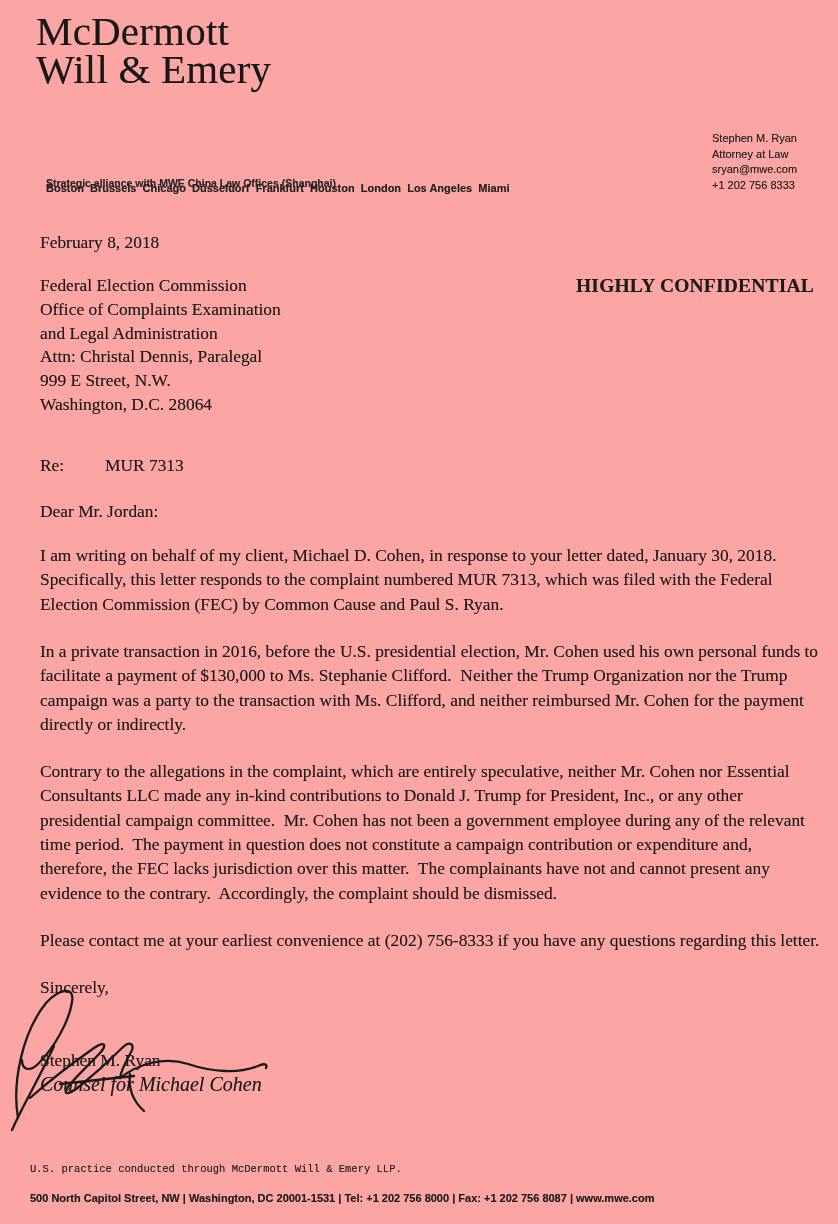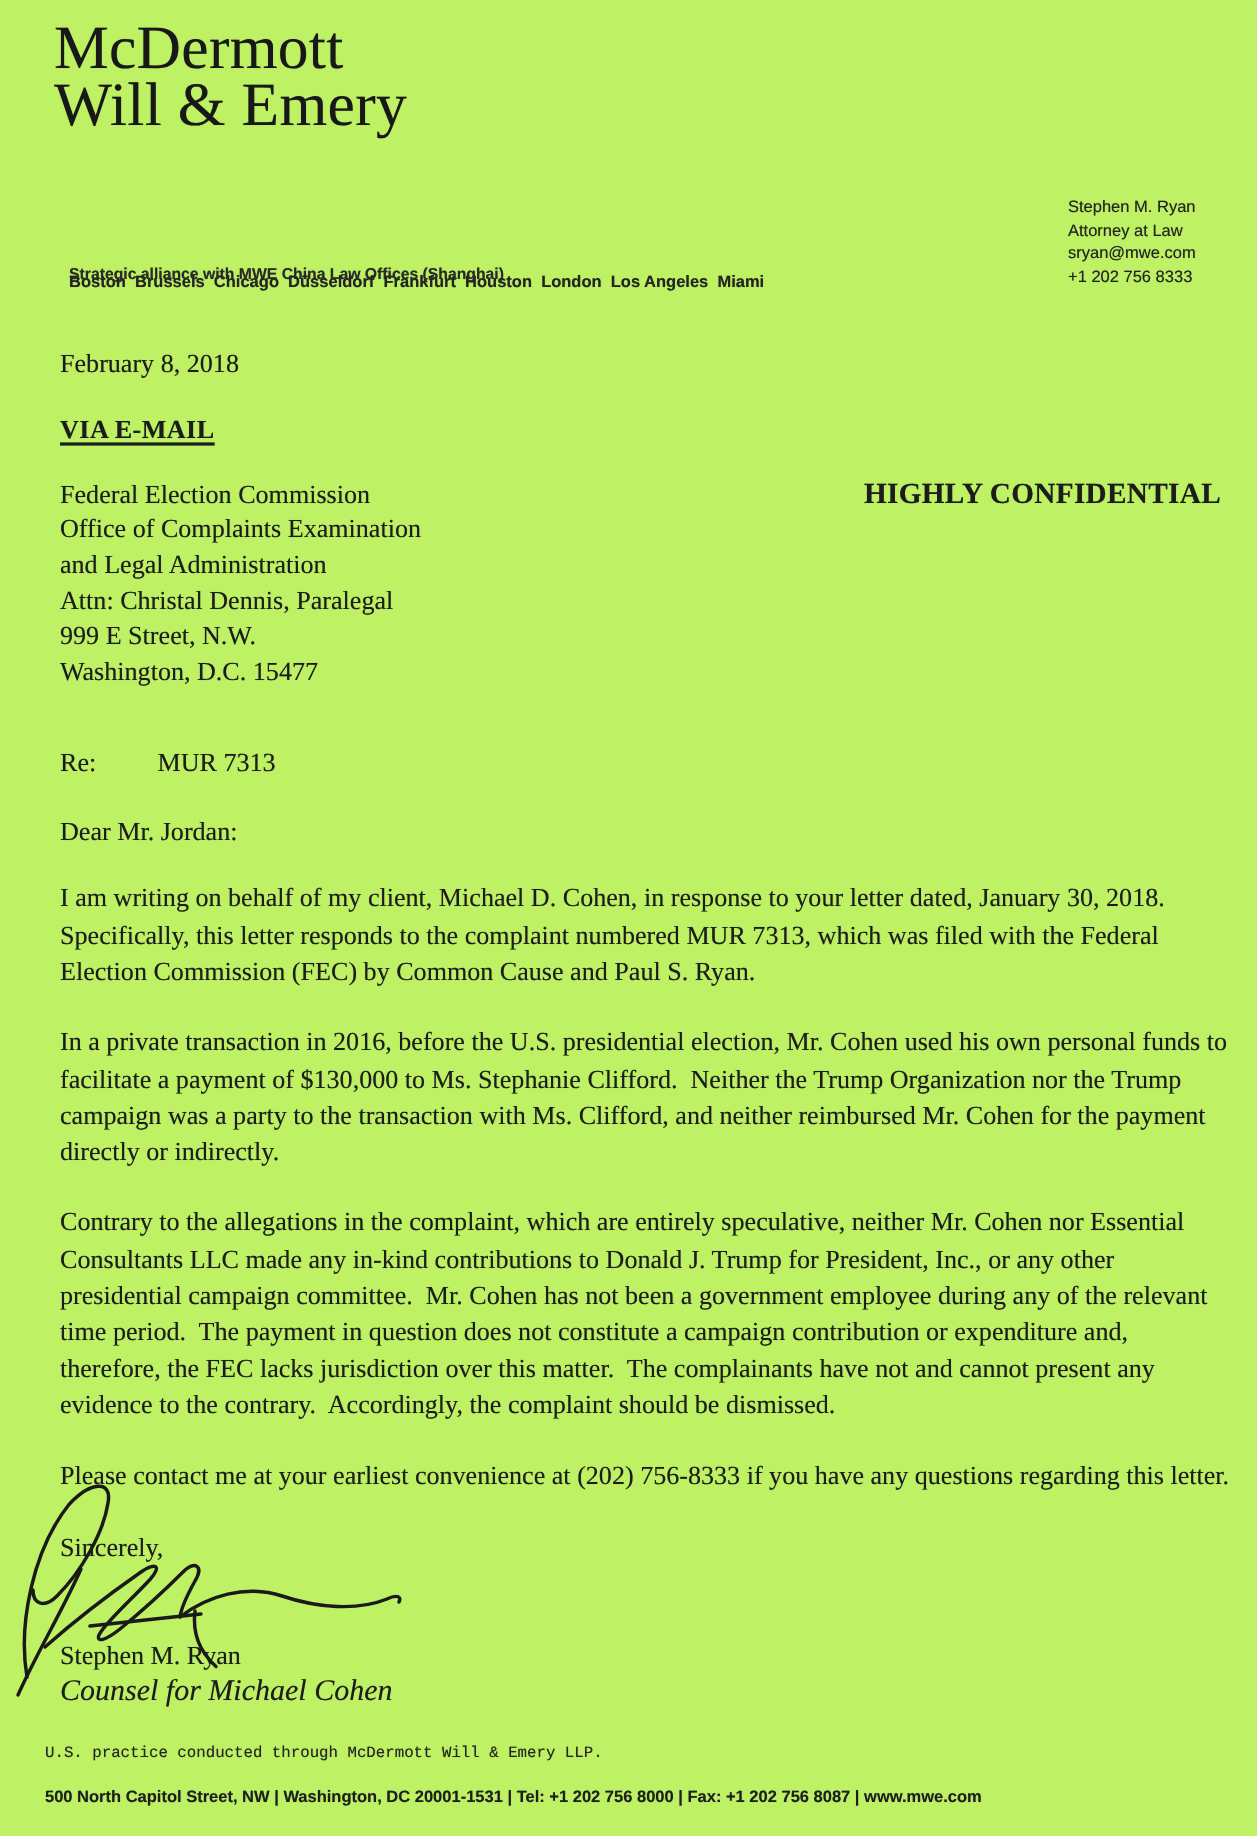--- a/index.html
+++ b/index.html
@@ -2,21 +2,21 @@
 <html><head>
 <meta charset="utf-8">
 <style>
   * { margin: 0; padding: 0; box-sizing: border-box; }
   html, body { background: #e8e8e6; }
   .page {
     position: relative;
     width: 838px;
     height: 1224px;
     margin: 0 auto;
-    background: #bef264;
+    background: #fca5a5;
     color: #1c1c1c;
     overflow: hidden;
     font-family: "Liberation Serif", serif;
     text-shadow: 0 0 0.5px rgba(20,20,20,0.45);
   }
 
   
   .logo {
     position: absolute; left: 36px; top: 12px;
     font-family: "Liberation Serif", "DejaVu Serif", serif;
@@ -100,30 +100,29 @@
   <div class="contact">
     <div>Stephen M. Ryan</div>
     <div>Attorney at Law</div>
     <div>sryan@mwe.com</div>
     <div>+1 202 756 8333</div>
   </div>
 
   <div class="body-col">
     <div class="date-line">February 8, 2018</div>
 
-    <div><span class="via">VIA E-MAIL</span></div>
 
     <div class="addr-row">
       <div class="addr">
         <div>Federal Election Commission</div>
         <div>Office of Complaints Examination</div>
         <div>and Legal Administration</div>
         <div>Attn: Christal Dennis, Paralegal</div>
         <div>999 E Street, N.W.</div>
-        <div>Washington, D.C. 15477</div>
+        <div>Washington, D.C. 28064</div>
       </div>
       <div class="stamp">HIGHLY CONFIDENTIAL</div>
     </div>
 
     <div class="re-line">
       <span class="re-label">Re:</span><span>MUR 7313</span>
     </div>
 
     <div class="salutation">Dear Mr. Jordan:</div>
 

